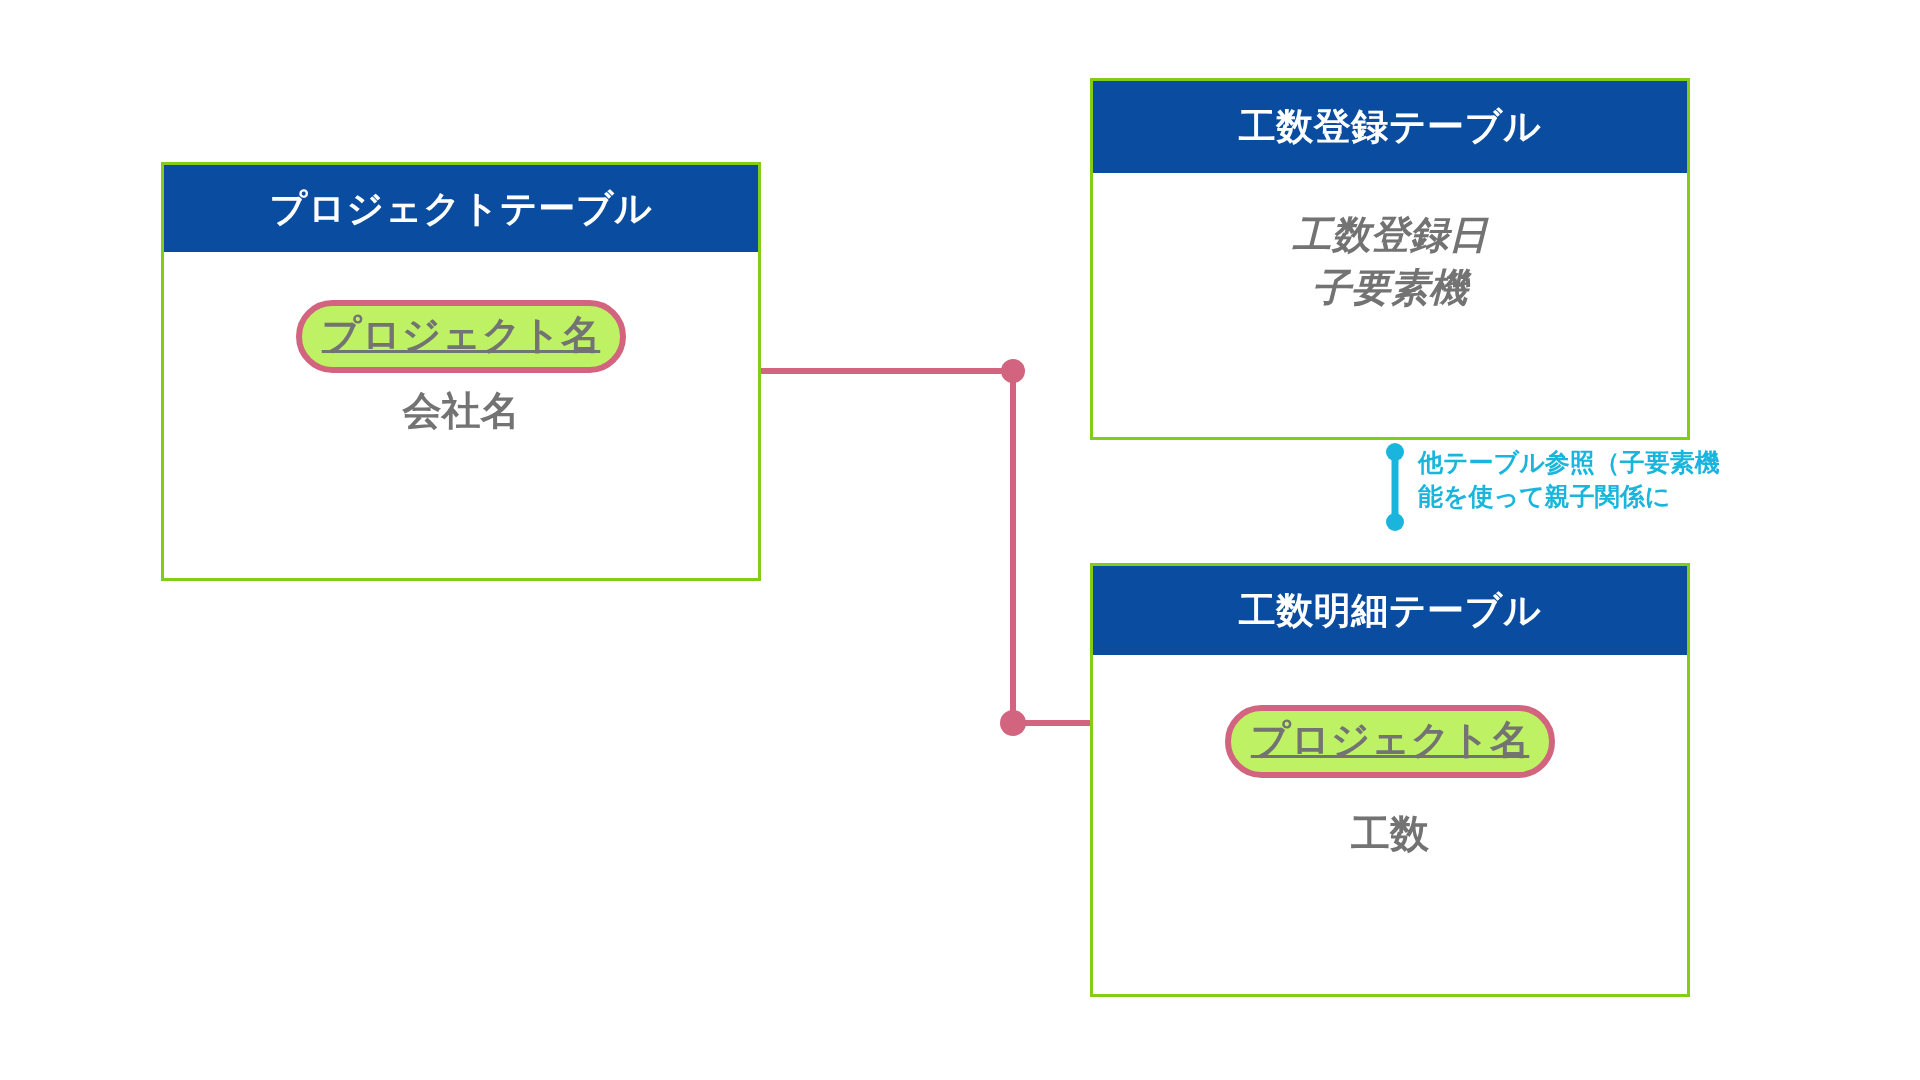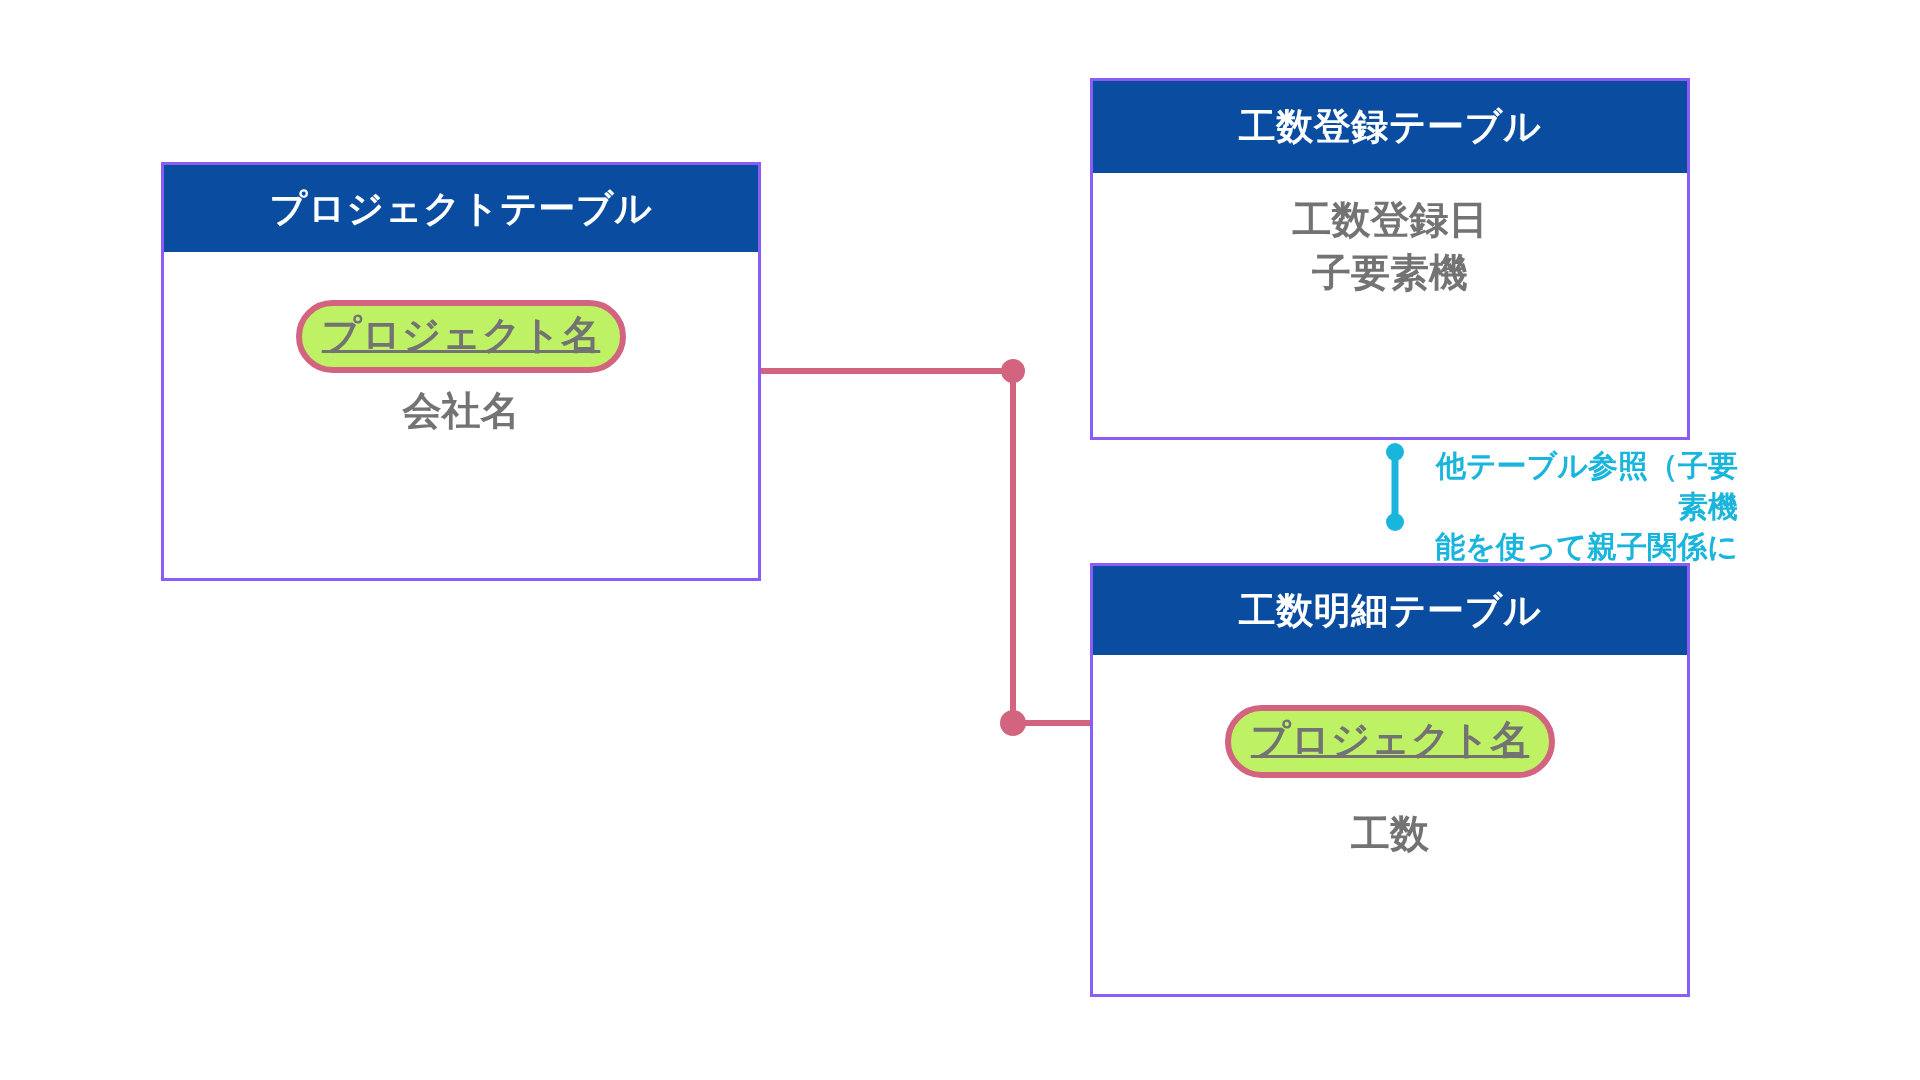--- a/index.html
+++ b/index.html
@@ -16,21 +16,21 @@
     width: 1920px;
     height: 1080px;
     background: #ffffff;
     overflow: hidden;
   }
 
   
   .entity {
     position: absolute;
     box-sizing: border-box;
-    border: 3px solid #8b5cf6;
+    border: 3px solid #84cc16;
     background: #ffffff;
     display: flex;
     flex-direction: column;
   }
   .entity-header {
     box-sizing: border-box;
     background: #0a4da0;
     color: #ffffff;
     font-weight: bold;
     display: flex;
@@ -87,21 +87,21 @@
   #entity-manhour-register {
     left: 1090px;
     top: 78px;
     width: 600px;
     height: 362px;
   }
   #entity-manhour-register .entity-header {
     height: 92px;
     font-size: 37px;
   }
-  #entity-manhour-register .entity-body { padding-top: 27px; }
+  #entity-manhour-register .entity-body { padding-top: 42px; font-style: italic; }
   #entity-manhour-register .field {
     font-size: 39px;
     margin-bottom: 14px;
   }
 
   
   #entity-manhour-detail {
     left: 1090px;
     top: 563px;
     width: 600px;
@@ -129,24 +129,24 @@
     pointer-events: none;
   }
 
   
   #annotation-child-element {
     position: absolute;
     left: 1418px;
     top: 446px;
     width: 320px;
     color: #19b5dd;
-    font-size: 30px;
+    font-size: 25px;
     font-weight: bold;
     line-height: 1.35;
-    text-align: right;
+    text-align: left;
     white-space: pre-line;
   }
 </style>
 </head>
 <body>
 
 <div id="canvas">
 
   <svg id="connectors" viewBox="0 0 1920 1080" width="1920" height="1080" xmlns="http://www.w3.org/2000/svg">
 

